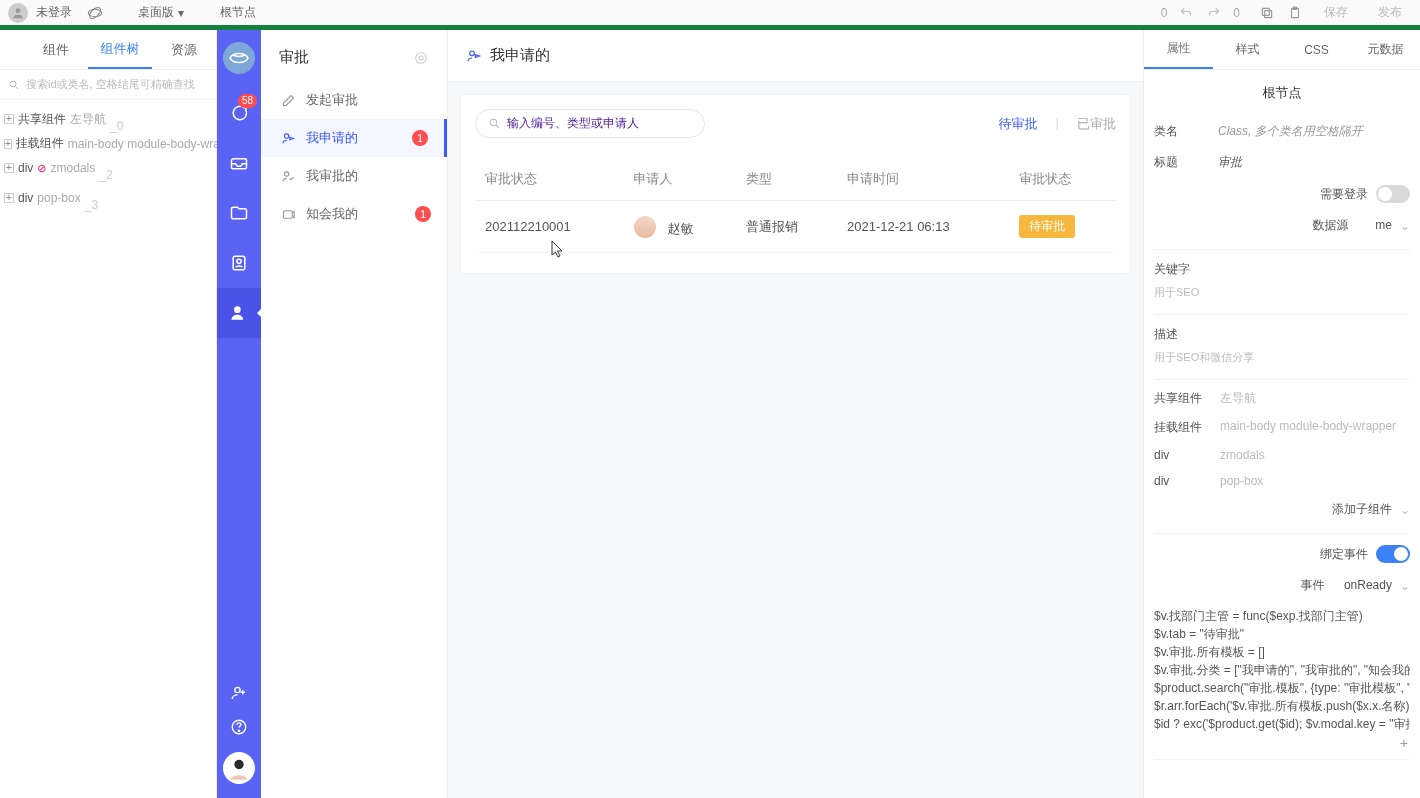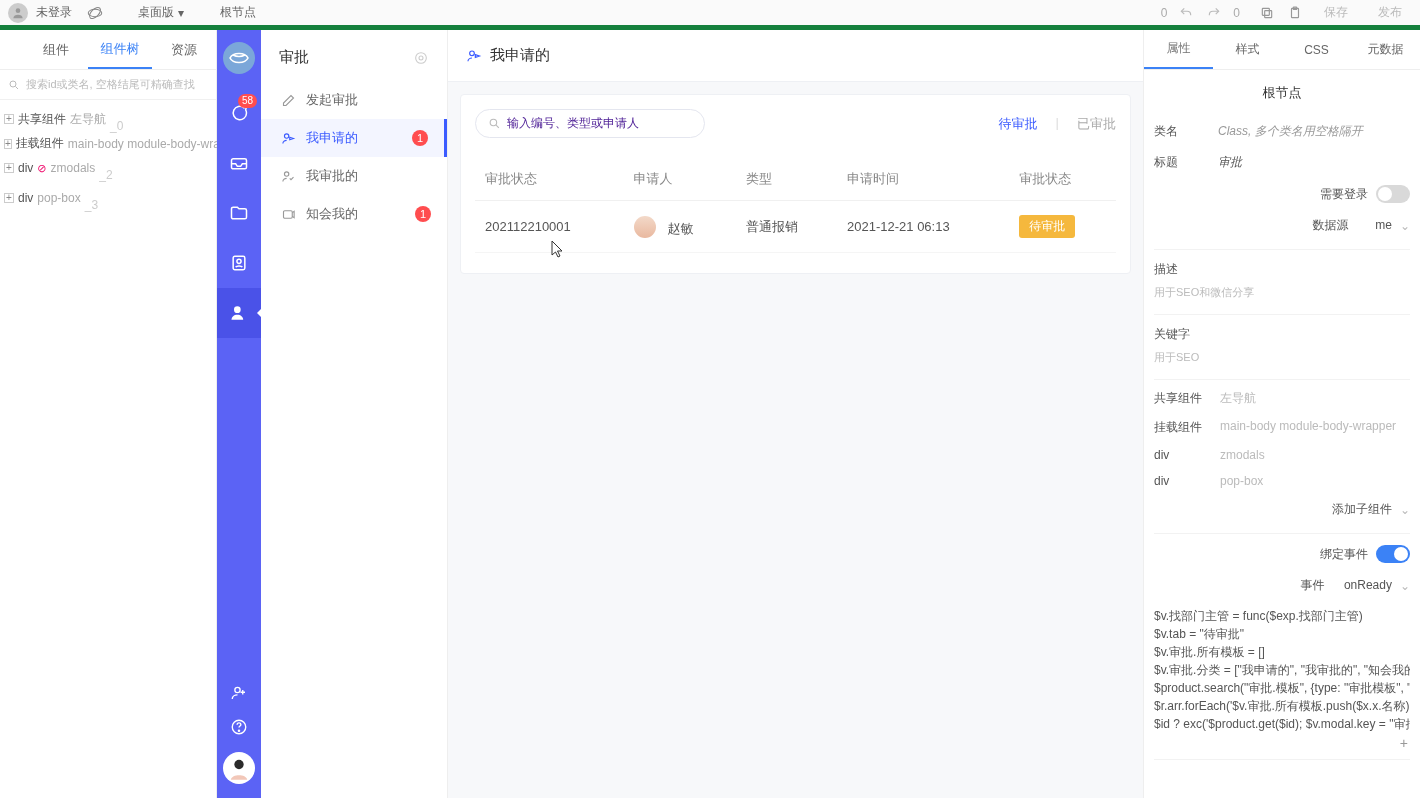--- a/index.html
+++ b/index.html
@@ -395,29 +395,29 @@
             <span class="toggle"></span>
           </div>
         <div class="row just">
             <span><span class="lbl" style="display:inline-block">数据源</span>&nbsp;&nbsp;<span style="color:#555">me</span></span>
             <span style="color:#bbb;">⌄</span>
           </div>
       </div>
 
       <div class="block">
         <div class="row">
-            <span class="lbl">描述</span>
-          </div>
-        <div class="sub">用于SEO和微信分享</div>
+            <span class="lbl">关键字</span>
+          </div>
+        <div class="sub">用于SEO</div>
       </div>
       <div class="block">
         <div class="row">
-            <span class="lbl">关键字</span>
-          </div>
-        <div class="sub">用于SEO</div>
+            <span class="lbl">描述</span>
+          </div>
+        <div class="sub">用于SEO和微信分享</div>
       </div>
 
       <div class="block">
         <div class="childrow">
             <span class="k">共享组件</span>
             <span class="v">左导航</span>
           </div>
         <div class="childrow">
             <span class="k">挂载组件</span>
             <span class="v">main-body module-body-wrapper</span>

